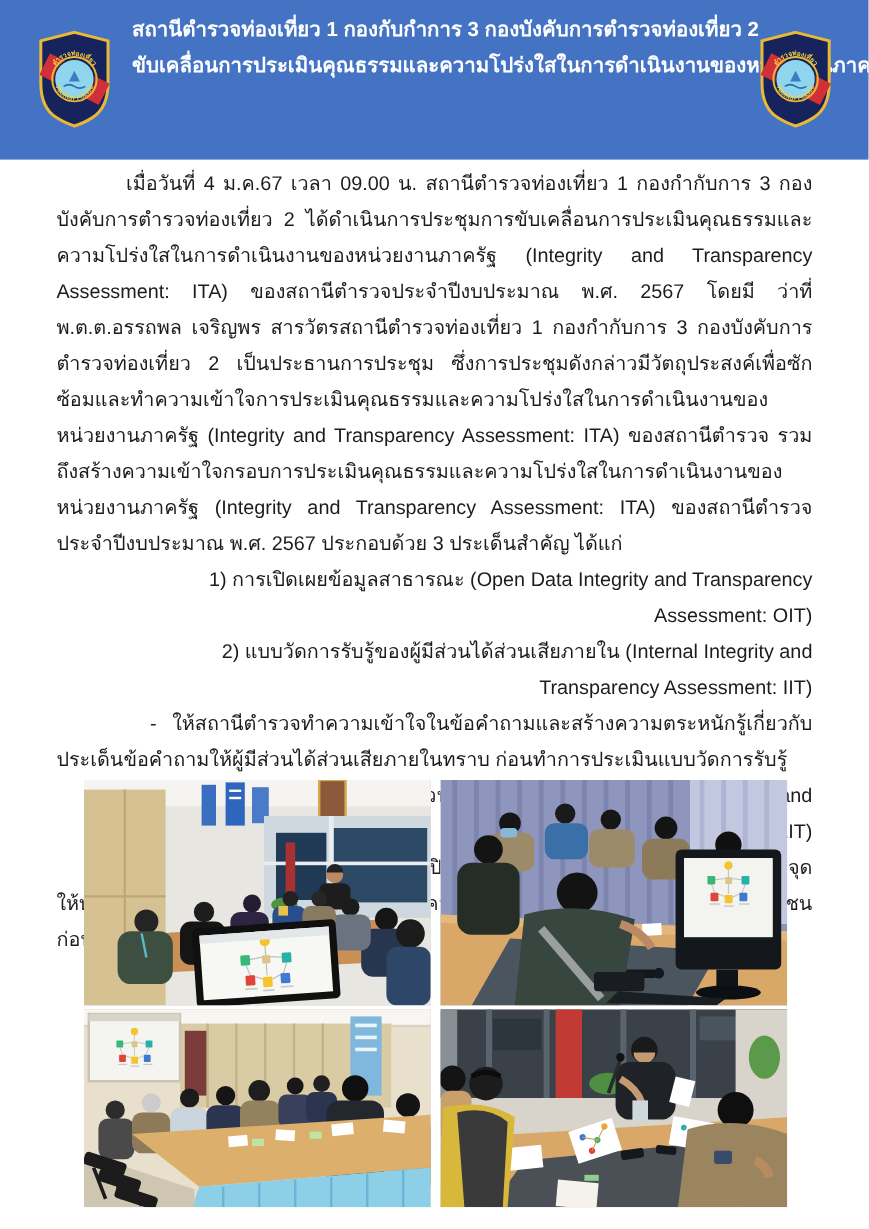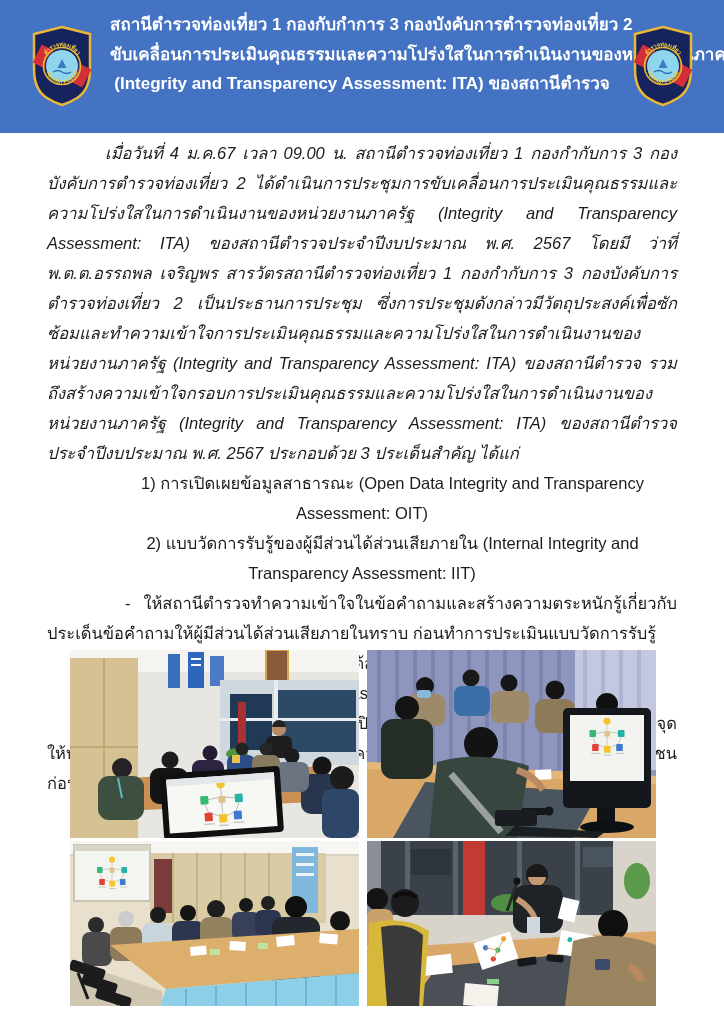--- a/index.html
+++ b/index.html
@@ -8,22 +8,22 @@
   
   .banner{position:absolute;top:0;left:0;width:724px;height:133px;background:#4573c4;}
   .banner-lines{position:absolute;top:10px;left:110px;right:110px;text-align:center;color:#fff;}
   .banner-line{font-size:17px;font-weight:bold;line-height:29.5px;white-space:nowrap;}
   .badge{position:absolute;top:24px;width:70px;height:84px;}
   .badge.left{left:27px}.badge.right{right:26px}
   
   .content{position:absolute;top:138px;left:47px;width:630px;color:#1c1c1c;
            font-size:16.5px;line-height:30px;text-align:justify;}
   .content p{margin:0;}
-  .para{text-indent:58px;font-style:italic;}
-  .item-title{text-indent:61px;text-align:center;}
+  .para{text-indent:58px;}
+  .item-title{text-indent:61px;text-align:right;}
   .item-detail{text-indent:78px;}
   
   .photos{position:absolute;left:70px;top:650px;width:586px;display:grid;
           grid-template-columns:289px 289px;grid-template-rows:188px 165px;gap:3px 8px;}
   .photo{position:relative;overflow:hidden;background:#ddd;}
   .photo svg{display:block;width:100%;height:100%;}
 </style>
 </head>
 <body>
 
@@ -76,21 +76,20 @@
         <textPath href="#arcTopA" startOffset="50%" text-anchor="middle">ตำรวจท่องเที่ยว</textPath>
       </text>
       <text font-size="5" fill="#f5d03c" font-weight="bold">
         <textPath href="#arcBotA" startOffset="50%" text-anchor="middle">TOURIST POLICE</textPath>
       </text>
     </svg>
 
     <div class="banner-lines">
       <div class="banner-line">สถานีตำรวจท่องเที่ยว 1 กองกับกำการ 3 กองบังคับการตำรวจท่องเที่ยว 2</div>
       <div class="banner-line">ขับเคลื่อนการประเมินคุณธรรมและความโปร่งใสในการดำเนินงานของหน่วยงานภาครัฐ</div>
-      <div class="banner-line">(Integrity and Transparency Assessment: ITA) ของสถานีตำรวจ</div>
     </div>
 
     <svg class="badge right" viewBox="0 0 70 84">
       <defs>
           <clipPath id="clipB">
             <path d="M35 3 L63 10 L63 45 Q63 66 50 74 Q42 79 35 81 Q28 79 20 74 Q7 66 7 45 L7 10 Z"></path>
           </clipPath>
         </defs>
       <path d="M35 3 L63 10 L63 45 Q63 66 50 74 Q42 79 35 81 Q28 79 20 74 Q7 66 7 45 L7 10 Z" fill="#16235c" stroke="#e8b836" stroke-width="2.5"></path>
       <rect x="-10" y="32" width="90" height="20" transform="rotate(27 35 42)" fill="#d23038" clip-path="url(#clipB)"></rect>

